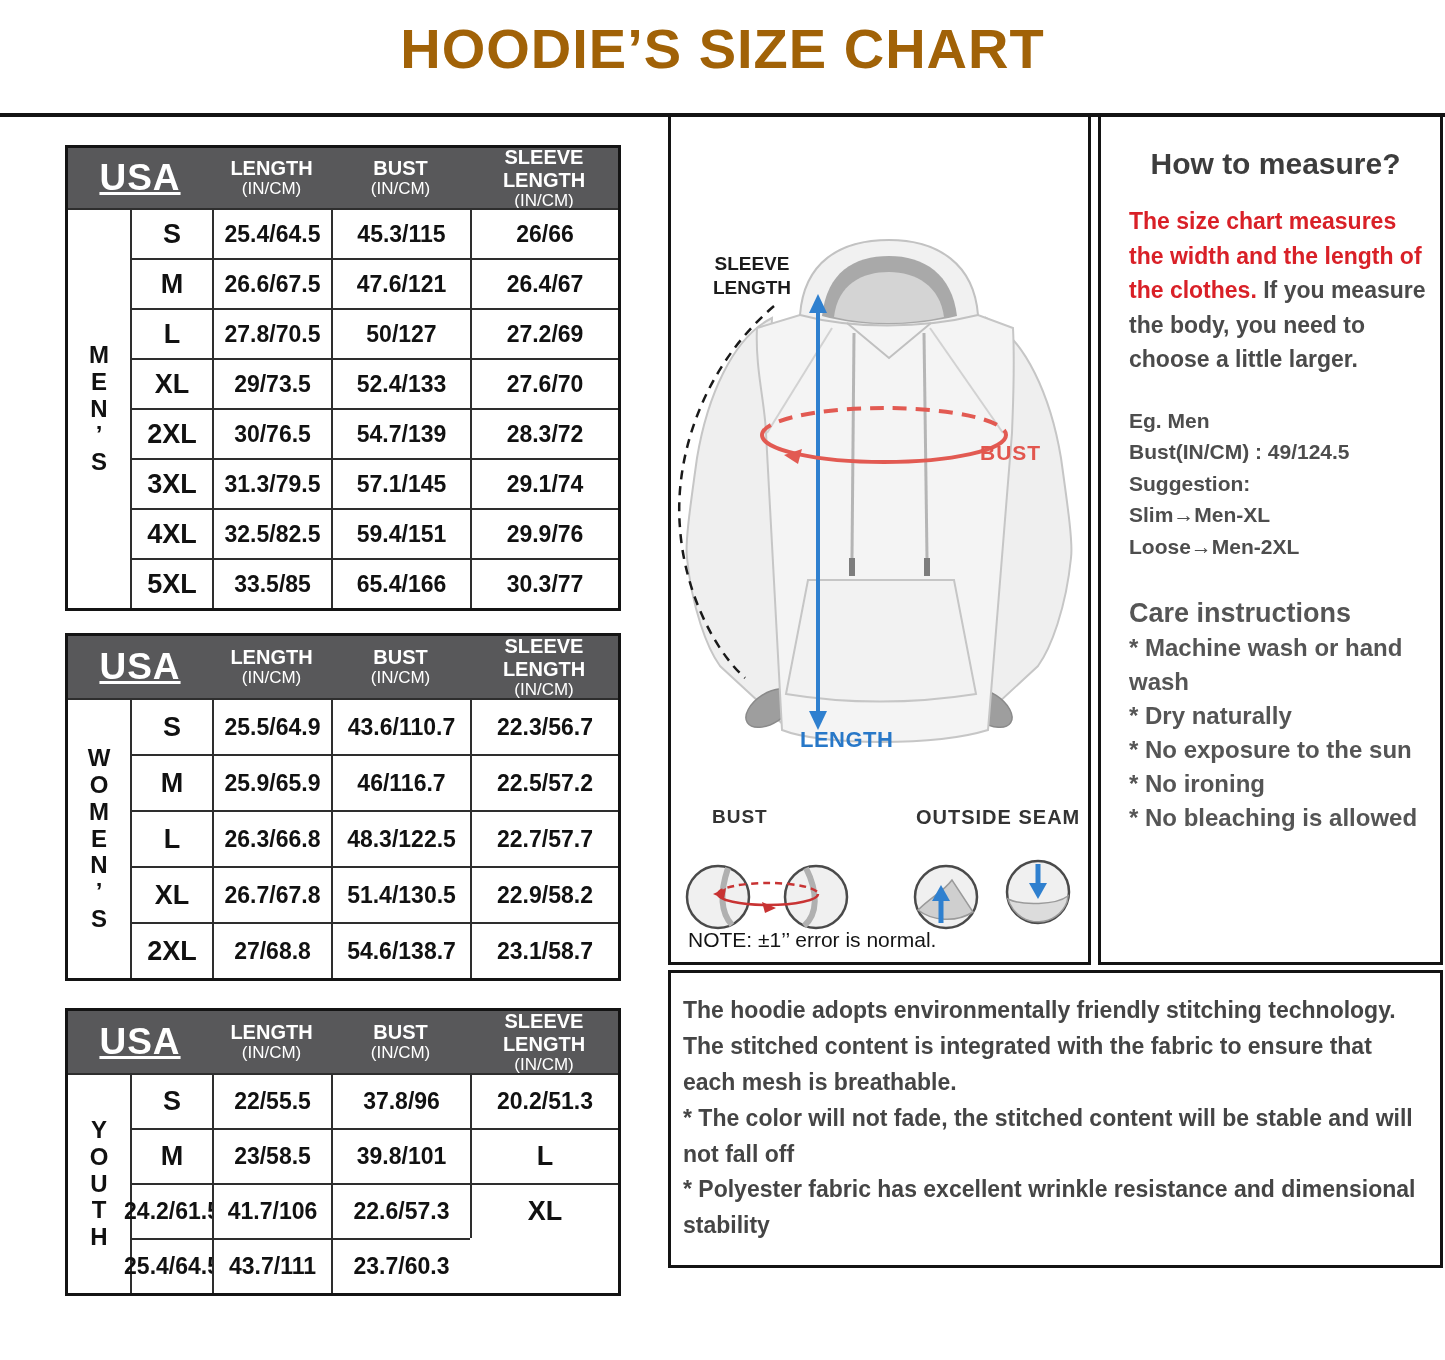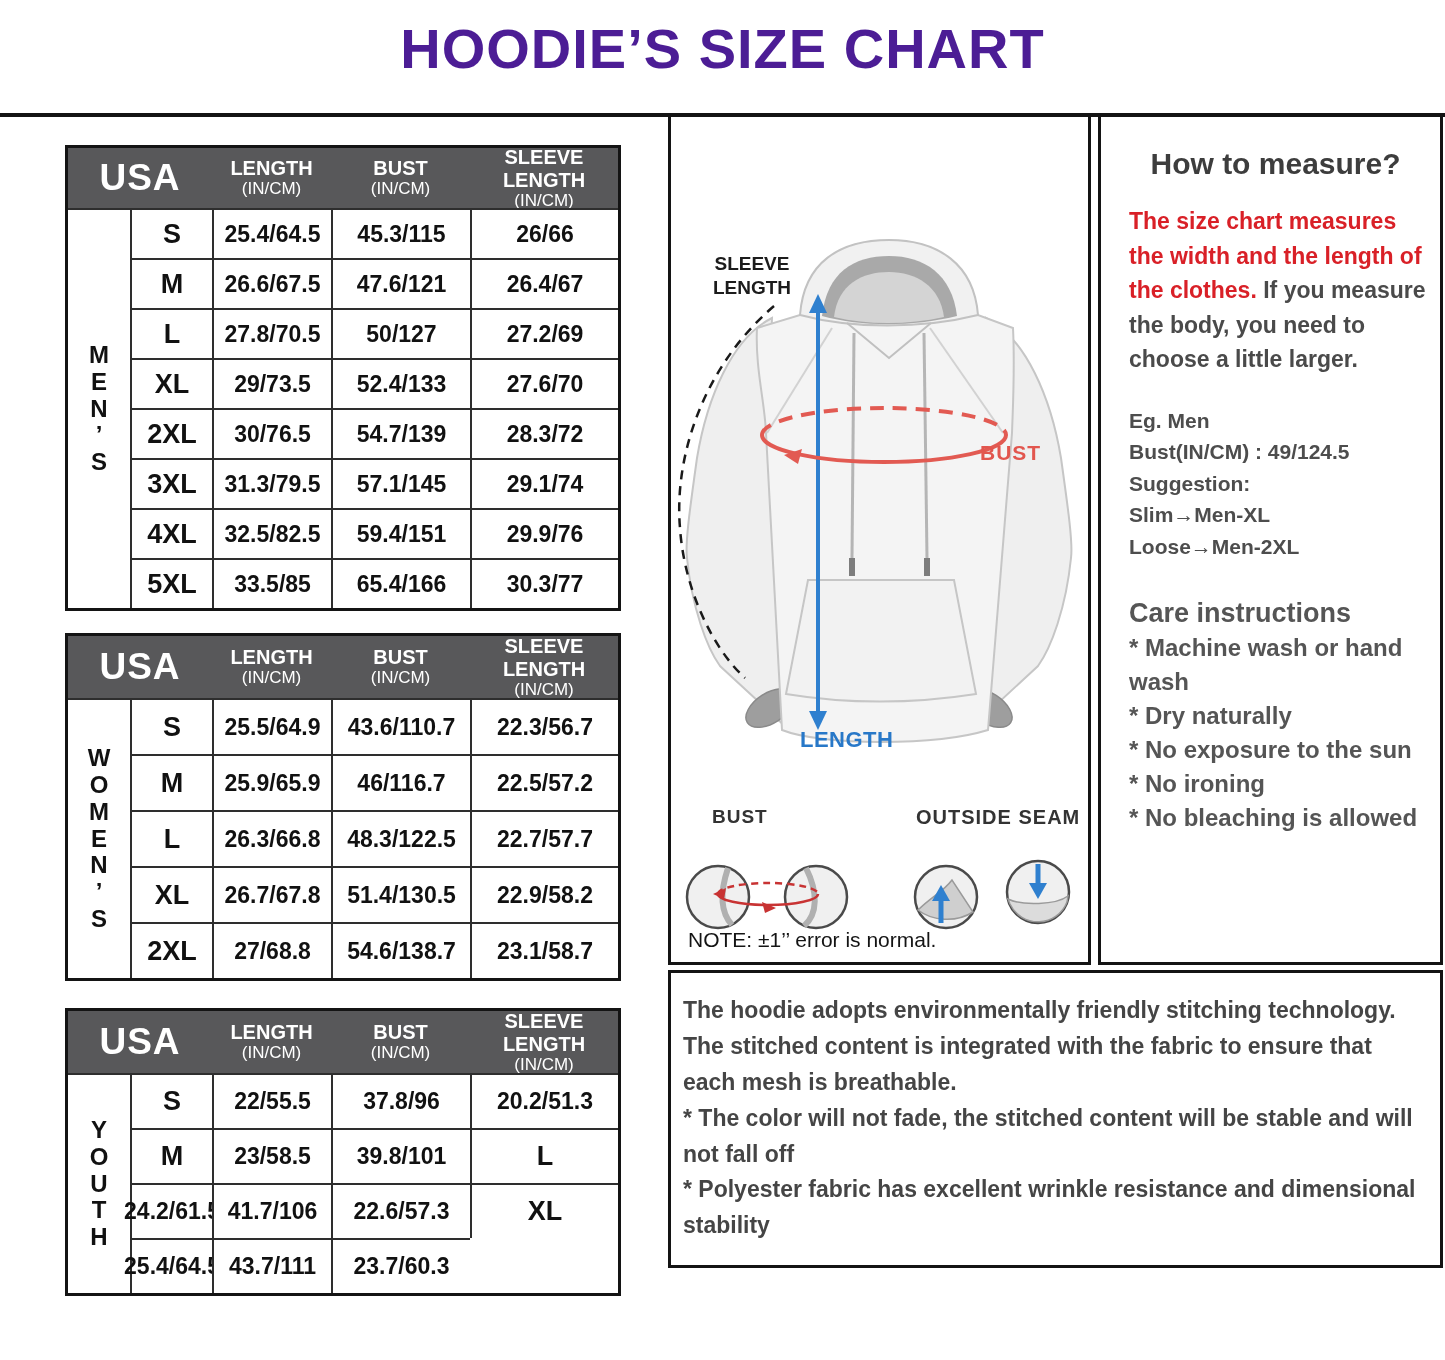--- a/index.html
+++ b/index.html
@@ -4,39 +4,39 @@
 <style>
   html,body { margin:0; padding:0; }
   body {
     width:1445px; height:1360px; position:relative;
     background:#ffffff; font-family:"Liberation Sans", sans-serif;
     color:#111; overflow:hidden;
   }
   
   .page-title {
     position:absolute; top:16px; left:0; width:100%;
-    text-align:center; font-size:56px; font-weight:700; letter-spacing:1px; color:#4c1d95;
+    text-align:center; font-size:56px; font-weight:700; letter-spacing:1px; color:#a16207;
   }
   .top-rule { position:absolute; top:113px; left:0; width:1445px; height:4px; background:#141414; }
 
   
   .size-table {
     position:absolute; left:65px; width:556px; box-sizing:border-box;
     border:3px solid #141414; background:#fff;
     display:grid; grid-template-columns:62px 82px 119px 139px 148px;
   }
   .t-men   { top:145px; grid-template-rows:60px repeat(8,50px); }
   .t-women { top:633px; grid-template-rows:62px repeat(5,56px); }
   .t-youth { top:1008px; grid-template-rows:62px repeat(4,55px); }
 
   .hcell {
     background:#58585a; color:#fff; display:flex; flex-direction:column;
     align-items:center; justify-content:center; text-align:center;
   }
-  .usa { grid-column:1 / span 2; font-size:37px; font-weight:700; letter-spacing:1px; }
+  .usa { grid-column:1 / span 2; font-size:37px; font-weight:700; letter-spacing:1px;text-decoration:underline; }
   .colname { font-size:20px; font-weight:700; line-height:1.15; }
   .unit { font-size:17px; font-weight:400; line-height:1.1; }
 
   .bcell {
     display:flex; align-items:center; justify-content:center; text-align:center;
     border-top:2px solid #2e2e2e; background:#fff;
   }
   .vlabel {
     grid-column:1; flex-direction:column; font-size:24px; font-weight:700; line-height:1.12;
   }

